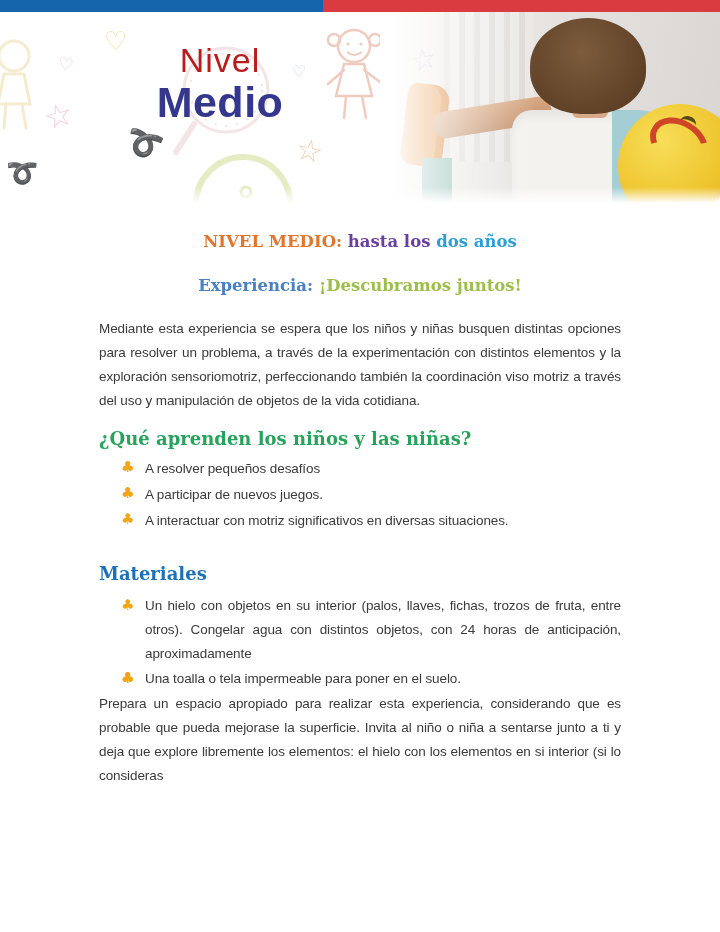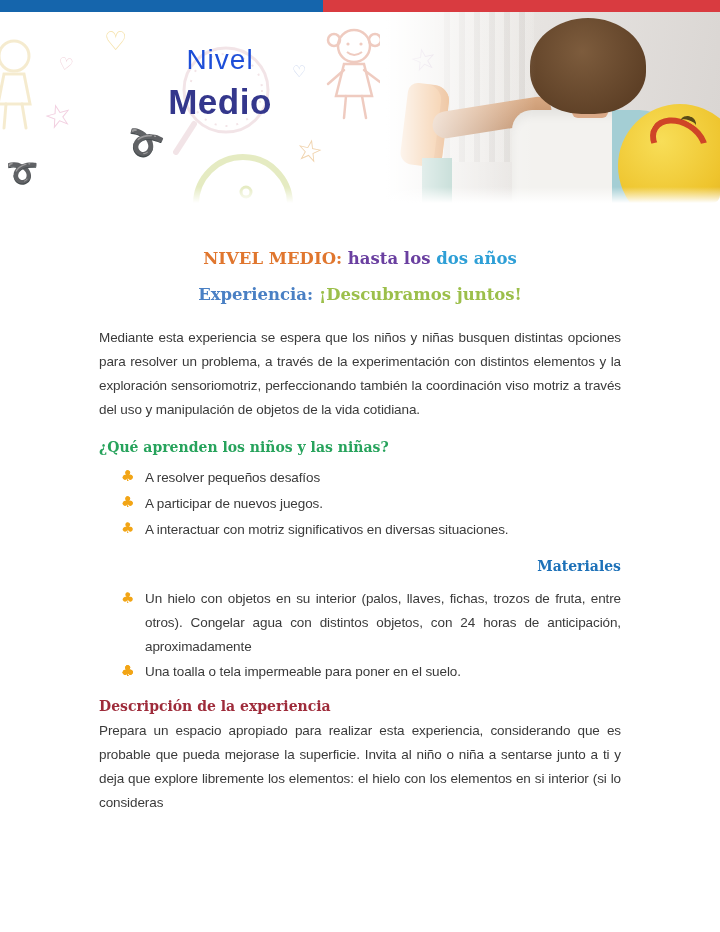--- a/index.html
+++ b/index.html
@@ -14,23 +14,23 @@
   .top-bar .seg-blue{position:absolute;left:0;top:0;width:323px;height:12px;background:#1565ac;}
   .top-bar .seg-red{position:absolute;left:323px;top:0;right:0;height:12px;background:#d93b40;}
   
   .banner{position:absolute;top:12px;left:0;width:720px;height:191px;background:#fff;overflow:hidden;}
   .doodle{position:absolute;pointer-events:none;}
   .doodle-glyph{font-family:"DejaVu Sans",sans-serif;line-height:1;display:block;}
   .banner-fade{position:absolute;left:0;right:0;bottom:0;height:16px;
     background:linear-gradient(to bottom,rgba(255,255,255,0),#fff);z-index:6;}
   
   .logo{position:absolute;left:140px;top:28px;width:160px;text-align:center;z-index:5;}
-  .logo-line1{display:block;font-size:28px;line-height:40px;font-weight:400;
-    color:#1d4ed8;letter-spacing:1px;}
-  .logo-line2{display:block;font-size:35px;line-height:44px;font-weight:700;
+  .logo-line1{display:block;font-size:34px;line-height:40px;font-weight:400;
+    color:#b91c1c;letter-spacing:1px;}
+  .logo-line2{display:block;font-size:43px;line-height:44px;font-weight:700;
     color:#34378c;letter-spacing:0.5px;}
   
   .photo{position:absolute;right:0;top:0;width:340px;height:191px;overflow:hidden;
     border-bottom-right-radius:8px;z-index:4;}
   .ph{position:absolute;}
   .ph-bg{left:0;top:0;right:0;bottom:0;
     background:linear-gradient(100deg,#f1efec 0%,#e6e3e0 45%,#d9d5d2 100%);}
   .ph-radiator{left:64px;top:0;width:90px;height:150px;opacity:.5;
     background:repeating-linear-gradient(90deg,rgba(198,194,190,.6) 0 6px,rgba(242,240,237,.6) 6px 15px);}
   .ph-toy{left:24px;top:72px;width:42px;height:82px;background:#e8913d;
@@ -51,35 +51,35 @@
   .ph-ball-smile{left:268px;top:108px;width:50px;height:34px;border:6px solid #cf4527;
     border-radius:50%;border-bottom-color:transparent;border-right-color:transparent;
     transform:rotate(32deg);}
   .ph-ball-eye{left:300px;top:104px;width:16px;height:10px;border-top:4px solid #5a4a17;
     border-radius:50%;transform:rotate(18deg);}
   .ph-fade{left:0;top:0;width:46%;height:100%;
     background:linear-gradient(to right,#ffffff 4%,rgba(255,255,255,0));}
   .ph-star{left:30px;top:30px;font-size:30px;color:rgba(158,118,176,.45);
     font-family:"DejaVu Sans",sans-serif;transform:rotate(-12deg);}
   
-  .main{position:absolute;top:220px;left:99px;width:522px;}
+  .main{position:absolute;top:203px;left:99px;width:522px;}
   .slab{font-family:"DejaVu Serif",serif;font-weight:bold;}
   .doc-title{margin:29px 0 0;text-align:center;font-size:16.5px;line-height:20px;}
   .doc-title .t-level{color:#e0762e;}
   .doc-title .t-mid{color:#6a3fa0;}
   .doc-title .t-age{color:#2e9fd6;}
-  .doc-subtitle{margin:16px 0 0;text-align:center;font-size:16.5px;line-height:20px;}
+  .doc-subtitle{margin:24px 0 0;text-align:center;font-size:16.5px;line-height:20px;}
   .doc-subtitle .s-label{color:#4a80c4;}
   .doc-subtitle .s-name{color:#9cbf4b;}
   .para{margin:21px 0 0;font-size:13.5px;line-height:24px;letter-spacing:-0.1px;
     text-align:justify;color:#3a3a3a;}
   .para.stretch-last{text-align-last:justify;}
-  .sec-heading{margin:14px 0 0;font-size:14px;line-height:23px;}
+  .sec-heading{margin:14px 0 0;font-size:18px;line-height:23px;}
   .sec-heading.green{color:#27a35c;}
-  .sec-heading.blue{color:#1d71b8;margin-top:16px;text-align:right;}
+  .sec-heading.blue{color:#1d71b8;margin-top:32px;}
   .sec-heading.red{color:#9e2b3a;margin-top:11px;}
   ul.bullets{list-style:none;margin:9px 0 0;padding:0;}
   ul.bullets li{position:relative;padding-left:46px;font-size:13.5px;
     line-height:19px;margin-bottom:7px;letter-spacing:-0.1px;}
   ul.bullets.wide li{line-height:24px;margin-bottom:1px;text-align:justify;}
   .club{position:absolute;left:22px;top:1px;font-size:15px;line-height:15px;
     color:#f2a516;font-family:"DejaVu Sans",sans-serif;}
   ul.bullets.wide .club{top:4px;}
   .desc-para{margin:1px 0 12px;}
 </style>
@@ -208,17 +208,16 @@
     </li>
     <li>
       <span class="club">♣</span>
     </li>
     <li>
       <span class="club">♣</span>
       <span>Una toalla o tela impermeable para poner en el suelo.</span>
     </li>
   </ul>
 
-  <h3 class="sec-heading slab red">Descripción de la experiencia</h3>
 
   <p class="para desc-para stretch-last">Prepara un espacio apropiado para realizar esta experiencia, considerando que es probable que pueda mejorase la superficie. Invita al niño o niña a sentarse junto a ti y deja que explore libremente los elementos: el hielo con los elementos en si interior (si lo consideras</p>
 
 </div>
 
 </body></html>

